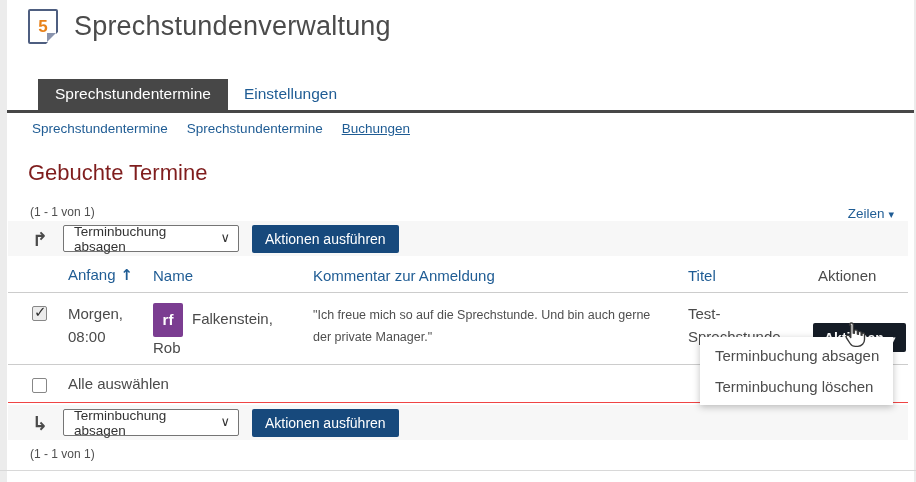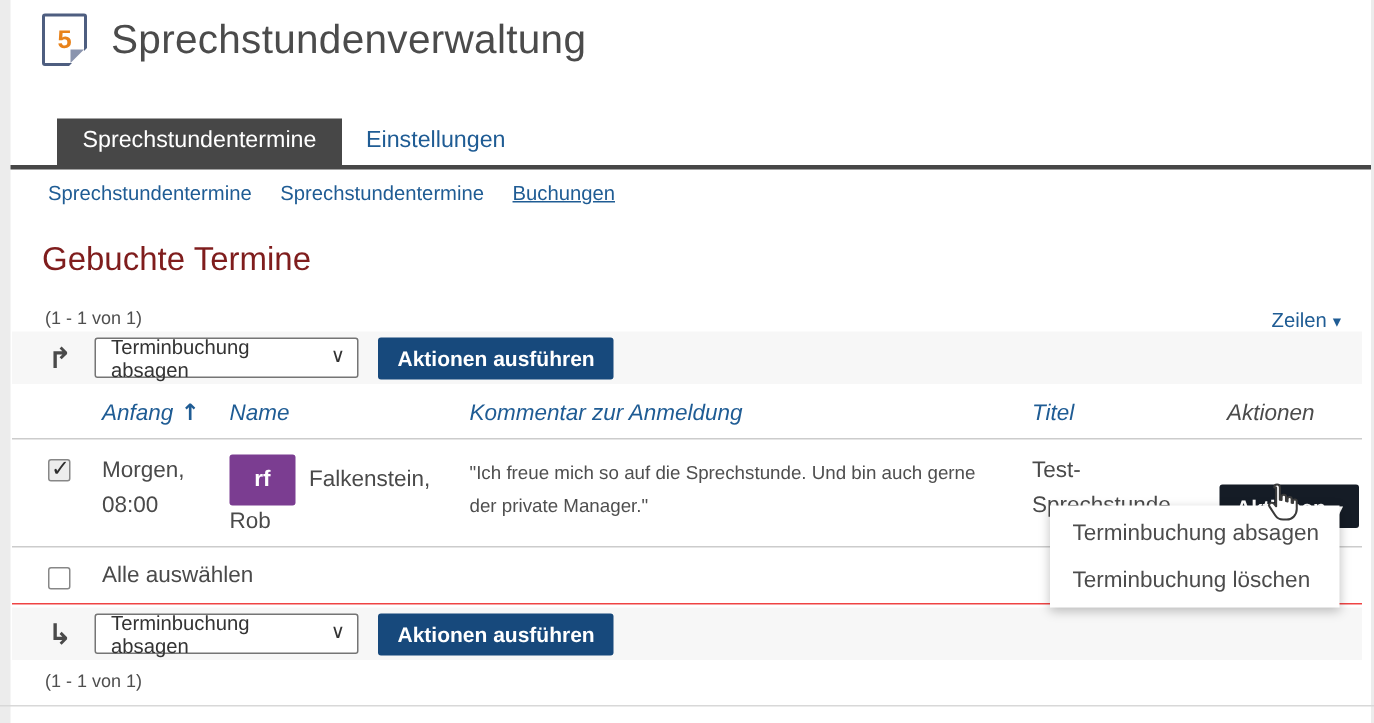--- a/index.html
+++ b/index.html
@@ -55,41 +55,41 @@
   .action-bar { position:absolute; left:8px; right:8px; height:35px; background:#f7f7f7;
     display:flex; align-items:center; padding-left:24px; gap:13px; }
   .bar-top { top:221px; } .bar-bottom { top:405px; }
   .apply-arrow { font-family:"DejaVu Sans", sans-serif; font-size:19px; color:#4a4a4a; font-weight:bold; width:18px; }
   .fake-select { position:relative; width:176px; height:27px; background:#fff;
     border:1px solid #757575; border-radius:2px; display:flex; align-items:center;
     padding:0 26px 0 10px; font-size:13.5px; color:#333; cursor:pointer; }
   .fake-select .sel-chevron { position:absolute; right:8px; top:4px; font-size:13px; color:#333;
     font-family:"DejaVu Sans", sans-serif; }
   .btn-primary { height:28px; background:#17497c; color:#fff; border:none; border-radius:2px;
-    font-size:14px; font-weight:700; padding:0 13px; font-family:"Liberation Sans", sans-serif; cursor:pointer; }
+    font-size:14px; font-weight:400; padding:0 13px; font-family:"Liberation Sans", sans-serif; cursor:pointer; }
 
   
   .grid-row { position:absolute; left:8px; right:8px; display:grid;
     grid-template-columns: 36px 85px 160px 375px 130px auto; padding-left:24px; }
-  .thead { top:258px; height:35px; align-items:center; border-bottom:1px solid #cccccc;font-style:italic; }
+  .thead { top:258px; height:35px; align-items:center; border-bottom:1px solid #cccccc; }
   .thead .th { font-size:15px; color:#1f5c94; cursor:pointer; }
   .thead .th-static { font-size:15px; color:#4b4b4b; }
   .sort-arrow { font-weight:bold; margin-left:5px; font-family:"DejaVu Sans", sans-serif; }
 
   .trow { top:294px; min-height:71px; border-bottom:1px solid #cccccc; padding-top:9px; align-items:start; }
   .cell { font-size:15px; color:#4a4a4a; line-height:1.5; padding-right:14px; }
   .cell-comment { font-size:12.5px; color:#4f4f4f; line-height:1.75; padding-right:22px; padding-top:2px; }
 
   .checkbox { width:15px; height:15px; border:1px solid #878787; border-radius:2px; background:#fff;
     position:relative; cursor:pointer; margin-top:3px; }
   .checkbox.checked { background:#ececec; }
   .checkbox.checked .check { position:absolute; left:1px; top:-4px; font-size:15px; color:#2f2f2f;
     font-weight:bold; font-family:"DejaVu Sans", sans-serif; }
 
-  .avatar { display:inline-block; width:44px; height:34px; background:#7b3d91; border-radius:2px;
+  .avatar { display:inline-block; width:30px; height:34px; background:#7b3d91; border-radius:2px;
     color:#fff; font-size:15px; font-weight:600; text-align:center; line-height:34px;
     vertical-align:middle; margin-right:9px; }
 
   .btn-dark { height:29px; background:#151c26; color:#fff; border:none; border-radius:2px;
     font-size:14px; font-weight:600; padding:0 11px; margin-left:-5px;
     font-family:"Liberation Sans", sans-serif; cursor:pointer; white-space:nowrap;margin-top:20px; }
   .btn-dark .caret { font-size:11px; margin-left:6px; font-family:"DejaVu Sans", sans-serif; }
 
   .select-all-row { top:366px; height:37px; border-bottom:1px solid #ef4444; padding-top:9px; }
   .select-all-label { font-size:15px; color:#4a4a4a; grid-column: 2 / span 4; }

